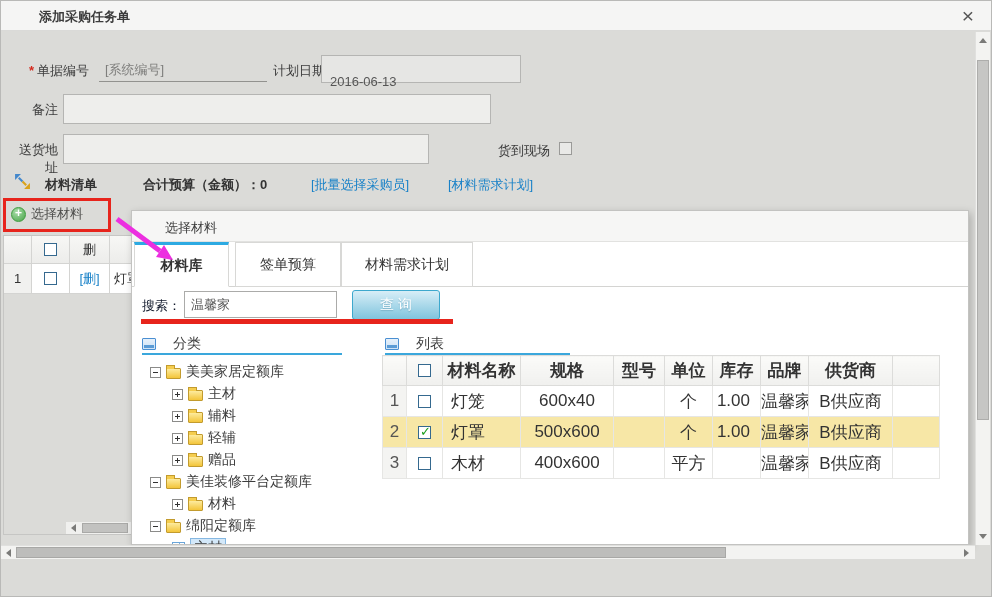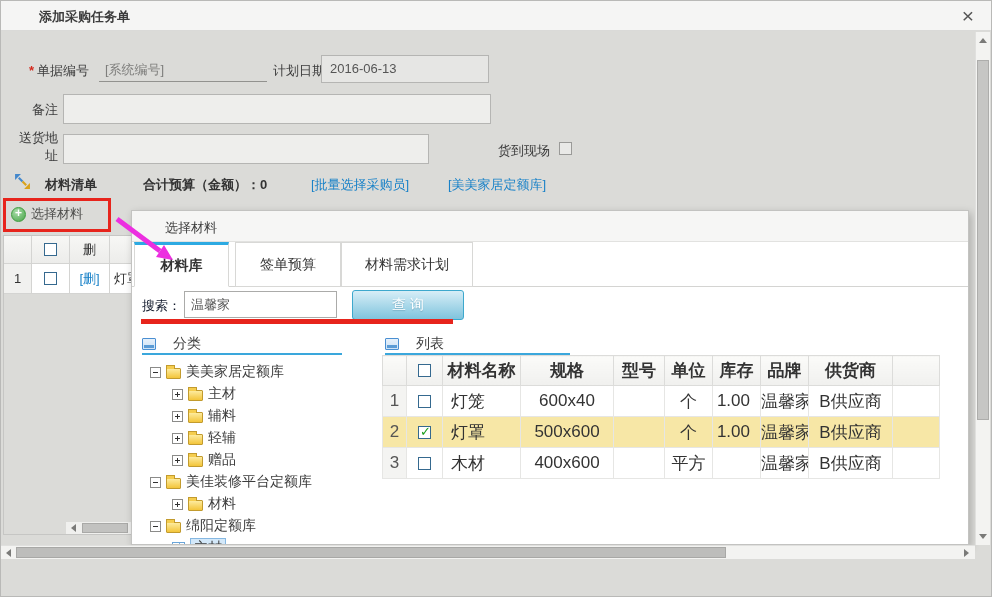--- a/index.html
+++ b/index.html
@@ -16,27 +16,27 @@
   #close-btn { position:absolute; right:10px; top:2px; width:26px; height:26px; text-align:center;
                font-size:21px; line-height:26px; color:#555; cursor:pointer; }
 
   
   .lbl { color:#3c3c3c; }
   #req-star { left:28px; top:62px; color:#d42a1e; font-weight:bold; }
   #lbl-docno { left:36px; top:61px; }
   #docno-field { left:98px; top:55px; width:168px; height:26px; border-bottom:1px solid #92928f;
                  color:#7e7e7c; padding:5px 4px 0 6px; }
   #lbl-date { left:272px; top:61px; }
-  #date-field { left:320px; top:54px; width:168px; height:28px; background:#e6e6e4;
-                border:1px solid #b5b5b3; color:#555; padding:5px 8px 0 8px; }
+  #date-field { left:320px; top:54px; width:200px; height:28px; background:#e6e6e4;
+                border:1px solid #b5b5b3; color:#555; padding:18px 8px 0 8px; }
   #lbl-remark { left:8px; top:100px; width:49px; text-align:right; }
   #remark-input, #address-input { background:#eeeeec; border:1px solid #b5b5b3; height:30px;
                 padding:0 6px; font:inherit; color:#333; }
   #remark-input { position:absolute; left:62px; top:93px; width:428px; }
-  #lbl-address { left:8px; top:128px; width:49px; text-align:right; }
+  #lbl-address { left:8px; top:140px; width:49px; text-align:right; }
   #address-input { position:absolute; left:62px; top:133px; width:366px; }
   #lbl-arrival { left:497px; top:141px; }
   .plaincb { width:13px; height:13px; background:#e9e9e7; border:1px solid #9a9a98; }
   #arrival-cb { left:558px; top:141px; }
 
   
   #bar-icon { left:13px; top:172px; }
   #bar-title { left:44px; top:175px; font-weight:bold; }
   #bar-total { left:142px; top:175px; font-weight:bold; }
   .bluelink { color:#1a82c8; cursor:pointer; }
@@ -81,21 +81,21 @@
   .tab { position:absolute; top:0; height:45px; background:#fff; border:1px solid #d8d8d6;
          display:flex; align-items:center; justify-content:center; font-size:14px; cursor:pointer; }
   .tab.active { border-top:3px solid #2daae2; border-bottom:1px solid #fff; font-weight:bold; z-index:2; }
   #tab-0 { left:2px; width:95px; }
   #tab-1 { left:103px; width:106px; }
   #tab-2 { left:209px; width:132px; }
 
   #search-label { position:absolute; left:10px; top:86px; color:#0f172a; }
   #search-input { position:absolute; left:52px; top:80px; width:153px; height:27px; border:1px solid #ababa9;
                   background:#fff; padding:0 6px; font:inherit; color:#555; }
-  #query-btn { position:absolute; left:220px; top:79px; width:112px; height:30px; border:1px solid #3da8cd;
+  #query-btn { position:absolute; left:220px; top:79px; width:88px; height:30px; border:1px solid #3da8cd;
                border-radius:3px; background:linear-gradient(#d7eef7,#7fc4dd); color:#fff; font-size:14px;
                display:flex; align-items:center; justify-content:center; cursor:pointer;
                text-shadow:0 1px 1px rgba(0,60,90,.25); }
 
   .panel-head { position:absolute; display:flex; align-items:center; gap:17px; font-size:14px; color:#3c3c3c; }
   #cat-head { left:10px; top:124px; }
   #list-head { left:253px; top:124px; }
   .panel-icon { width:14px; height:12px; border:1px solid #4a8fd2; border-radius:1px;
                 background:linear-gradient(#e6f1fb,#cde2f5); position:relative; flex:none; }
   .panel-icon::after { content:""; position:absolute; left:1px; right:1px; bottom:1px; height:3px; background:#5b9bd5; }
@@ -180,21 +180,21 @@
 
   <svg class="abs" id="bar-icon" width="17" height="17" viewBox="0 0 16 16">
     <line x1="4.5" y1="4.5" x2="8" y2="8" stroke="#4488cc" stroke-width="2"></line>
     <polygon points="1,1 1,6.5 6.5,1" fill="#4488cc"></polygon>
     <line x1="8" y1="8" x2="11.5" y2="11.5" stroke="#d9a21b" stroke-width="2"></line>
     <polygon points="15,15 15,9.5 9.5,15" fill="#d9a21b"></polygon>
   </svg>
   <span class="abs" id="bar-title">材料清单</span>
   <span class="abs" id="bar-total">合计预算（金额）：0</span>
   <span class="abs bluelink" id="link-buyer">[批量选择采购员]</span>
-  <span class="abs bluelink" id="link-supplier">[美美家居定额库]</span>
+  <span class="abs bluelink" id="link-supplier">[材料需求计划]</span>
 
   <div class="abs" id="sel-mat-btn">
     <span class="plus-icon"></span>
     <span>选择材料</span>
   </div>
 
   <div class="abs" id="bg-table">
     <div class="hrow">
       <div class="cell" style="width:28px"></div>
       <div class="cell" style="width:38px">

